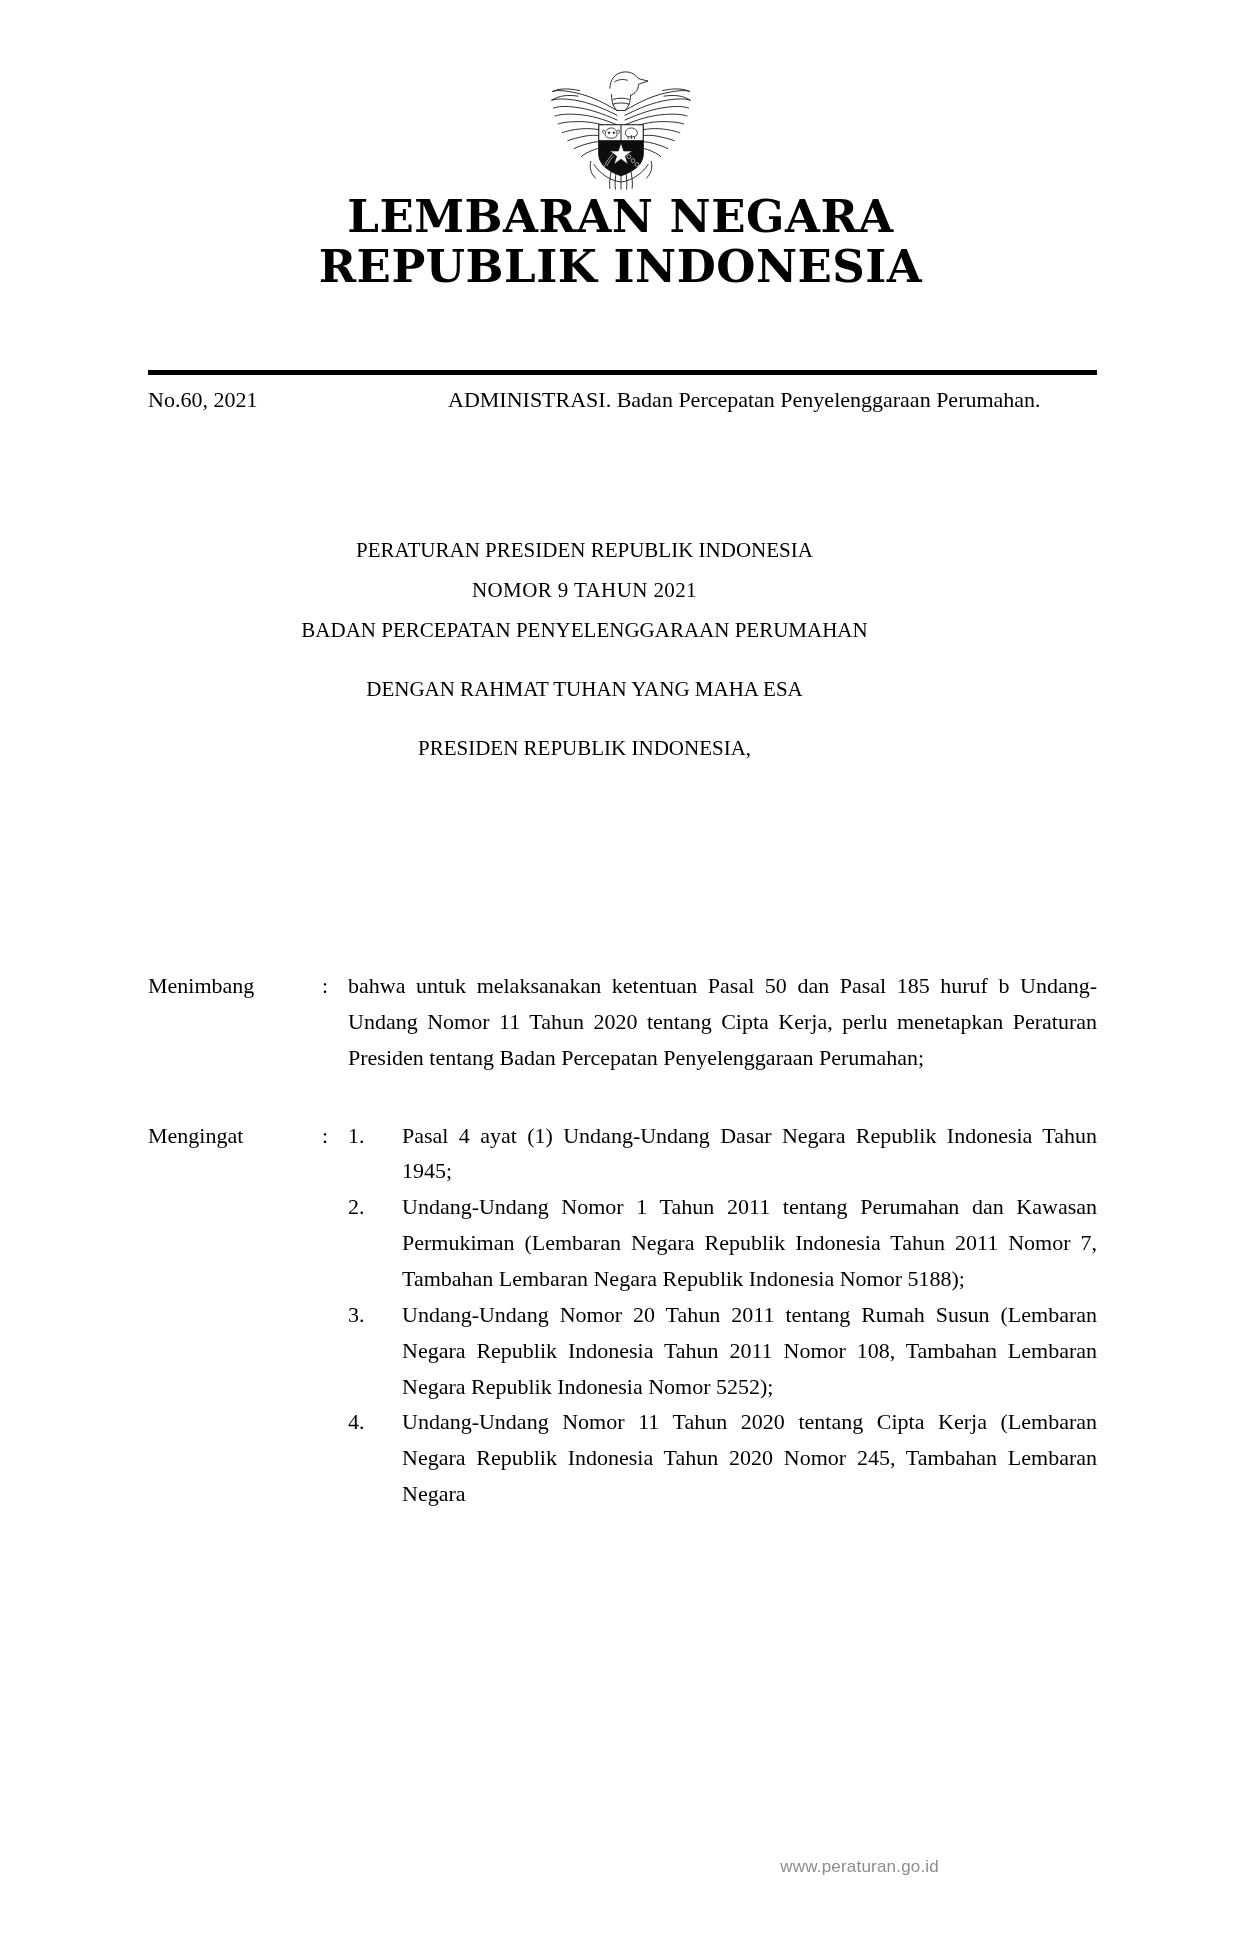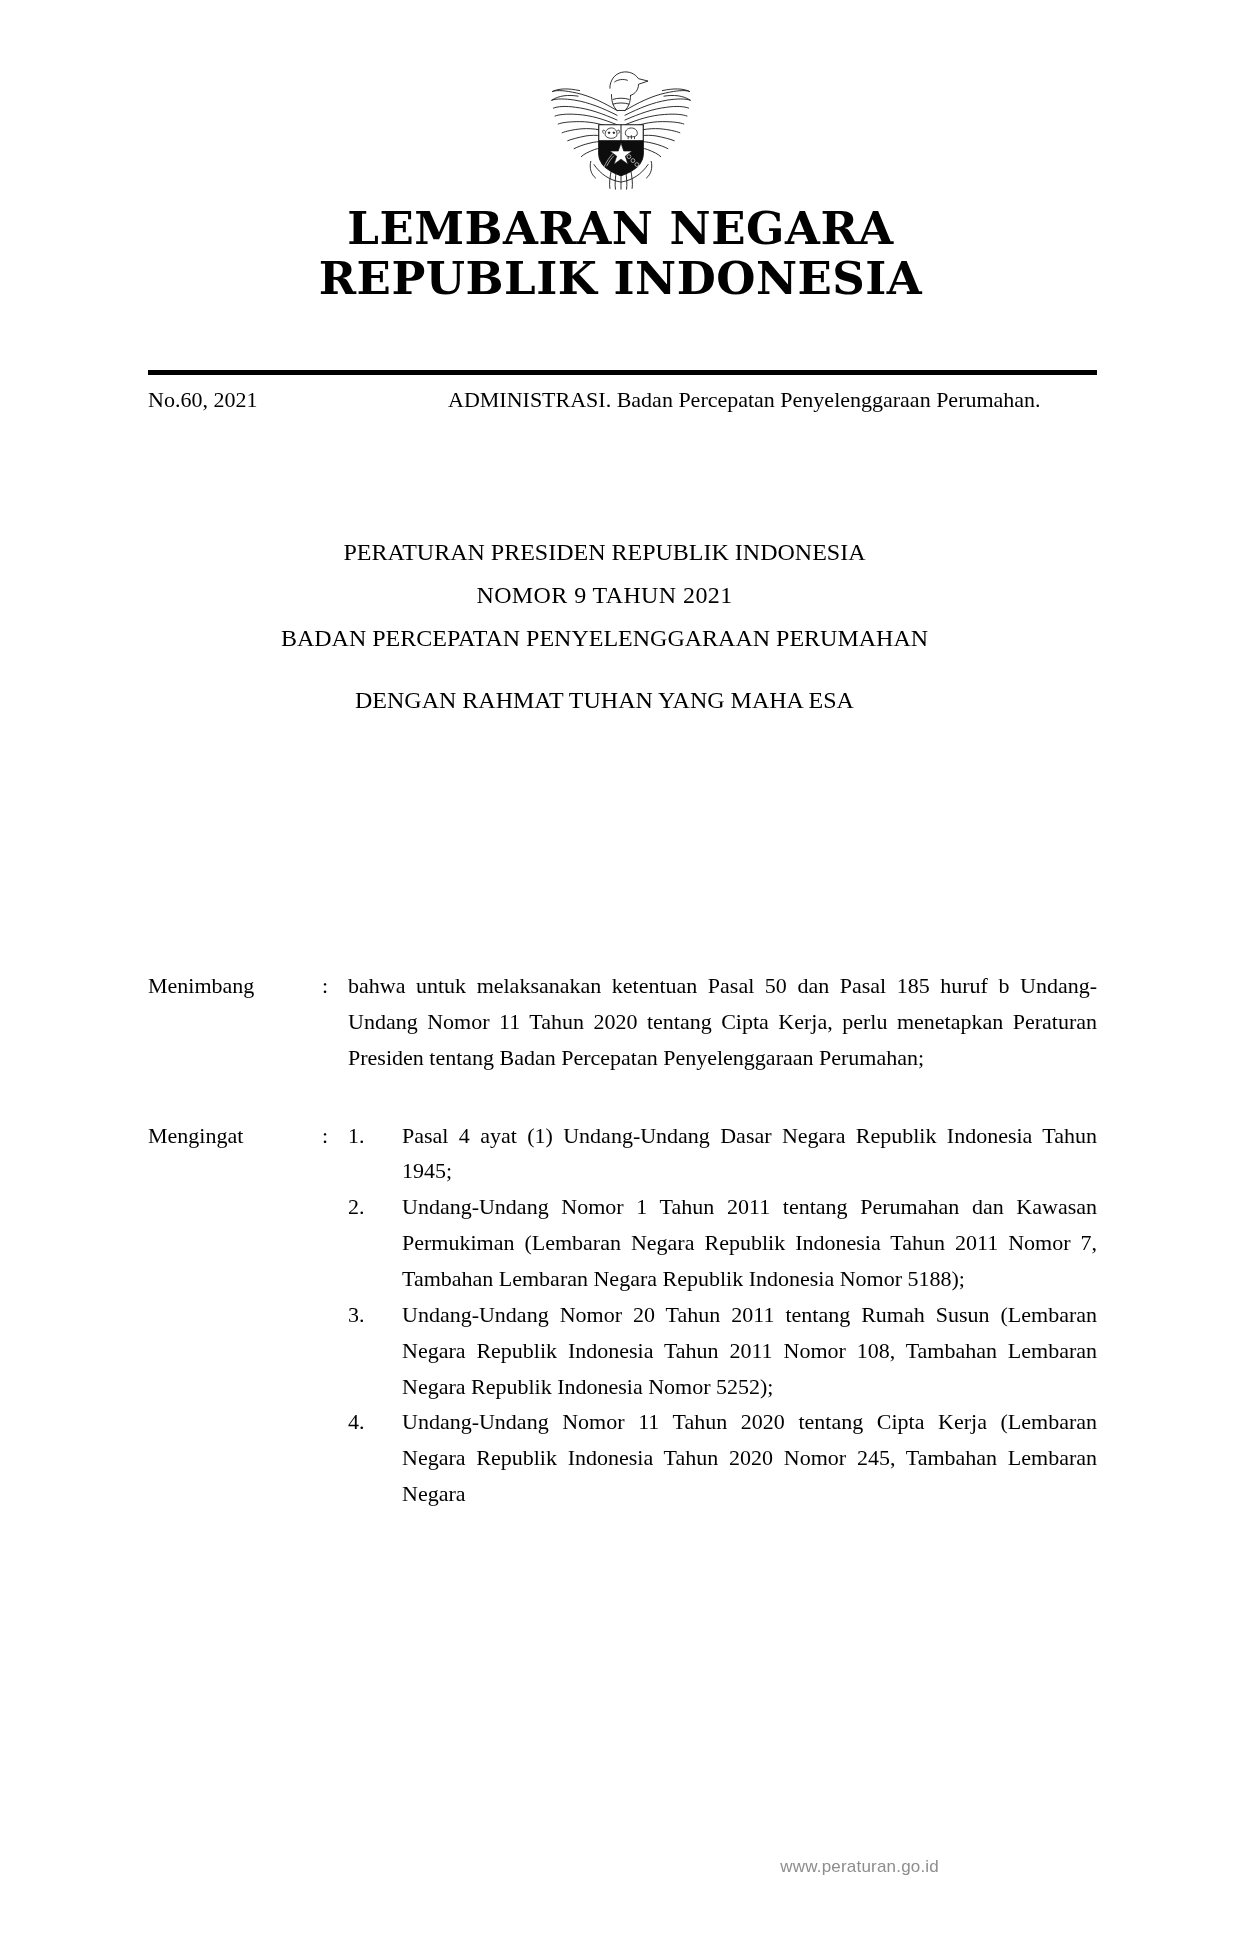--- a/index.html
+++ b/index.html
@@ -37,21 +37,21 @@
   }
   .emblem {
     width: 160px;
     height: 132px;
     display: block;
   }
 
   
   .masthead {
     position: absolute;
-    top: 204px;
+    top: 192px;
     left: 0;
     width: 1241px;
     text-align: center;
     font-family: "DejaVu Serif", "Liberation Serif", serif;
     font-weight: 700;
     font-size: 45px;
     line-height: 1.12;
     letter-spacing: 0.5px;
   }
   .masthead .ln2 { display: block; }
@@ -89,23 +89,22 @@
     text-justify: inter-word;
   }
 
   
   .title-block {
     position: absolute;
     top: 540px;
     left: 0;
     width: 1169px;
     text-align: center;
-    font-size: 24px;
+    font-size: 21px;
     line-height: 1;
-    margin-left: 20px;
   }
   .title-block .t-line { display: block; margin: 0; }
   .t-gap-1 { height: 38px; }
   .t-gap-2 { height: 38px; }
   .t-spaced { letter-spacing: 0.4px; }
   .t-line + .t-line { margin-top: 19px; }
 
   
   .clauses {
     position: absolute;
@@ -281,20 +280,21 @@
     <div class="kop-subject">ADMINISTRASI. Badan Percepatan Penyelenggaraan Perumahan.</div>
   </div>
 
   <div class="title-block">
     <div class="t-line">PERATURAN PRESIDEN REPUBLIK INDONESIA</div>
     <div class="t-line t-spaced">NOMOR  9  TAHUN  2021</div>
     <div class="t-line">BADAN PERCEPATAN PENYELENGGARAAN PERUMAHAN</div>
     <div class="t-gap-1"></div>
     <div class="t-line">DENGAN RAHMAT TUHAN YANG MAHA ESA</div>
     <div class="t-gap-2"></div>
+    <div class="t-line">PRESIDEN REPUBLIK INDONESIA,</div>
   </div>
 
   <div class="clauses">
 
     <div class="clause-row">
       <div class="clause-label">Menimbang</div>
       <div class="clause-colon">:</div>
       <div class="clause-body">bahwa untuk melaksanakan ketentuan Pasal 50 dan Pasal 185 huruf b Undang-Undang Nomor 11 Tahun 2020 tentang Cipta Kerja, perlu menetapkan Peraturan Presiden tentang Badan Percepatan Penyelenggaraan Perumahan;</div>
     </div>
 

